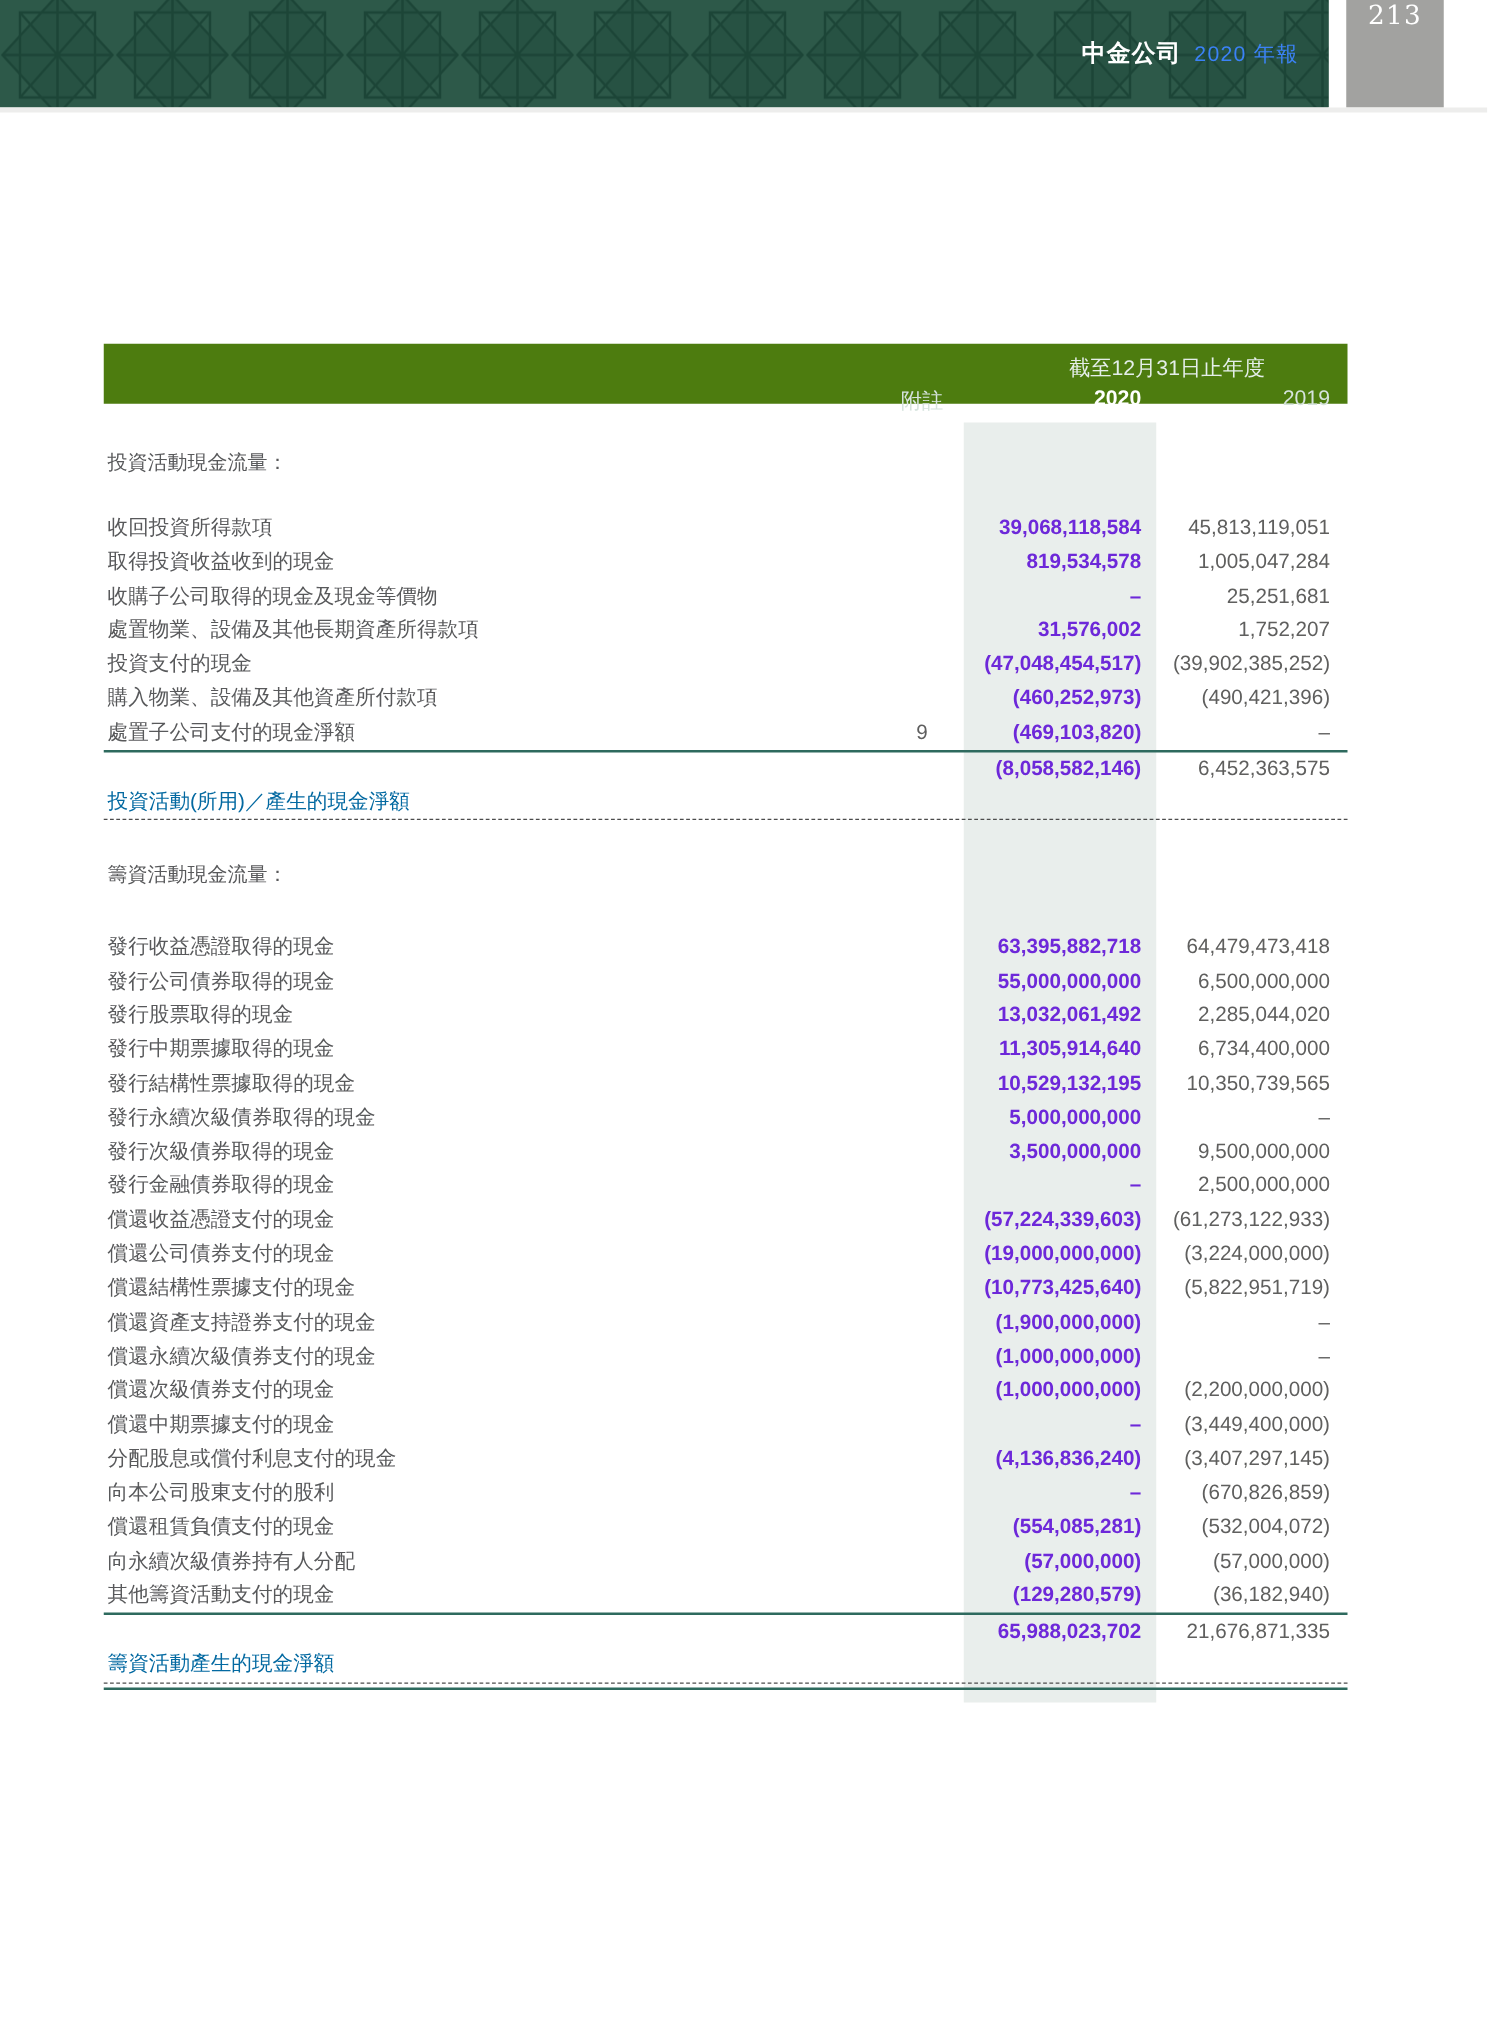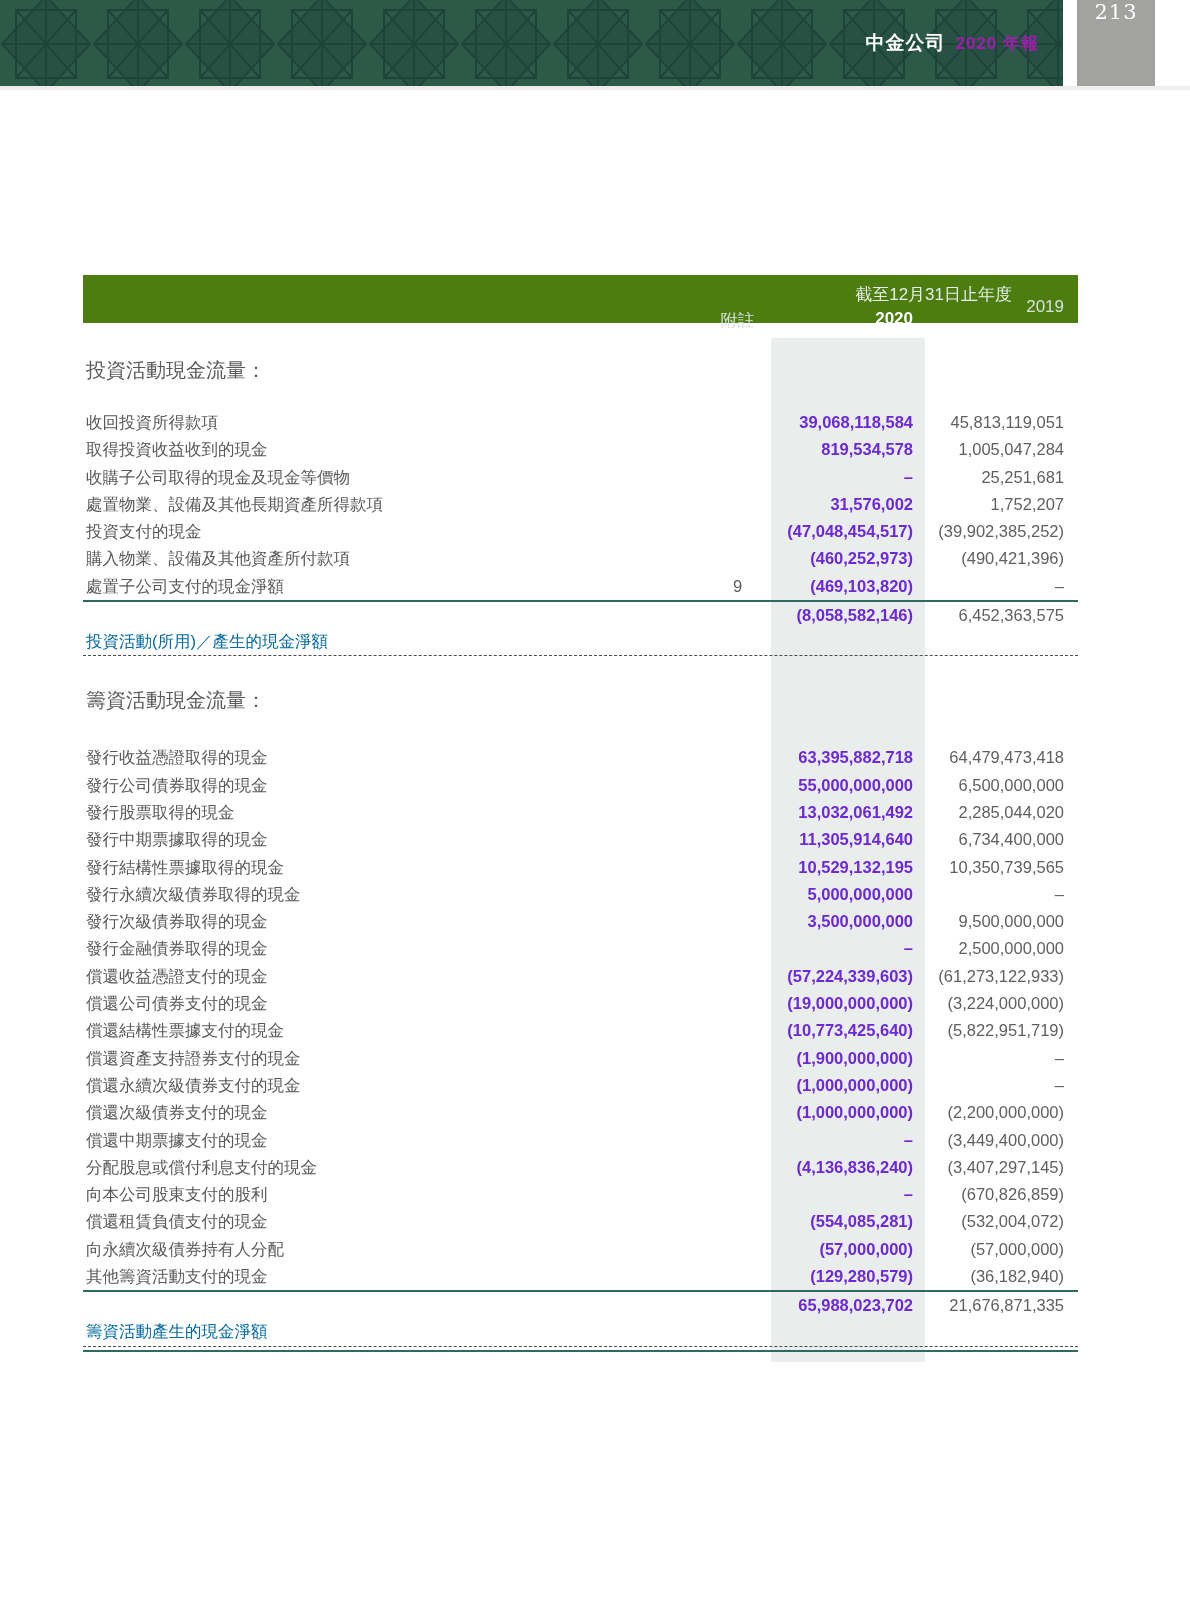--- a/index.html
+++ b/index.html
@@ -24,21 +24,21 @@
   .banner-text {
     position: absolute;
     right: 24px; top: 0;
     height: 86px;
     display: flex;
     align-items: center;
     gap: 10px;
     z-index: 2;
   }
   .company-name { color: #ffffff; font-size: 19px; font-weight: 700; letter-spacing: 1px; }
-  .report-year  { color: #a21caf; font-size: 17px; font-weight: 700; letter-spacing: 1px; }
+  .report-year  { color: #3b82f6; font-size: 17px; font-weight: 400; letter-spacing: 1px; }
   .pagenum-box {
     position: absolute;
     left: 1077px; top: 0;
     width: 78px; height: 86px;
     background: #a2a2a0;
     display: flex; align-items: flex-start; justify-content: center;
   }
   .pagenum-box span {
     color: #ffffff;
     font-family: "DejaVu Serif", "Liberation Serif", serif;
@@ -79,39 +79,39 @@
   }
   .band-2020 {
     position: absolute;
     top: 34px; right: 165px;
     color: #ffffff;
     font-weight: 700;
     font-size: 17px;
   }
   .band-2019 {
     position: absolute;
-    top: 22px; right: 14px;
+    top: 34px; right: 14px;
     color: #d6e3dd;
     font-size: 17px;
   }
 
   .t-body { position: relative; z-index: 1; }
 
   .hl-col {
     position: absolute;
     left: 688px; top: 63px;
     width: 154px; height: 1024px;
     background: #e9eeec;
     z-index: 0;
   }
 
   .t-heading {
     position: relative;
     height: 27px; line-height: 27px;
-    font-size: 20px;
+    font-size: 16px;
     color: #58595b;
     padding-left: 3px;
     margin-top: 31px;
     margin-bottom: 30px;
     z-index: 1;
   }
   .t-heading.first { margin-top: 34px; margin-bottom: 25px; }
 
   .t-row {
     position: relative;

